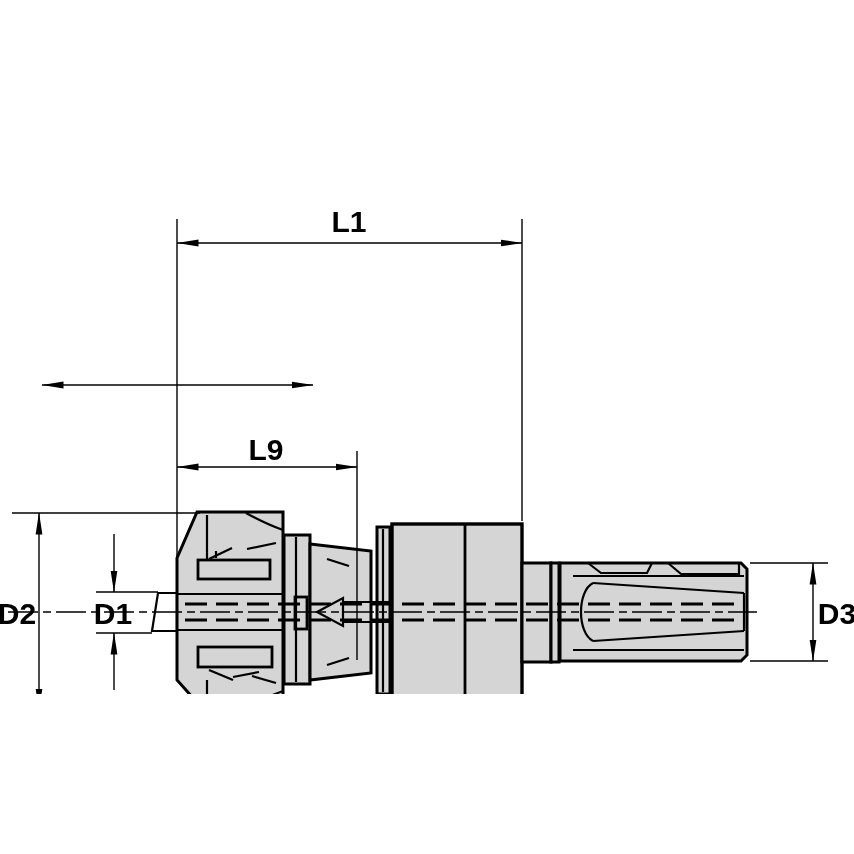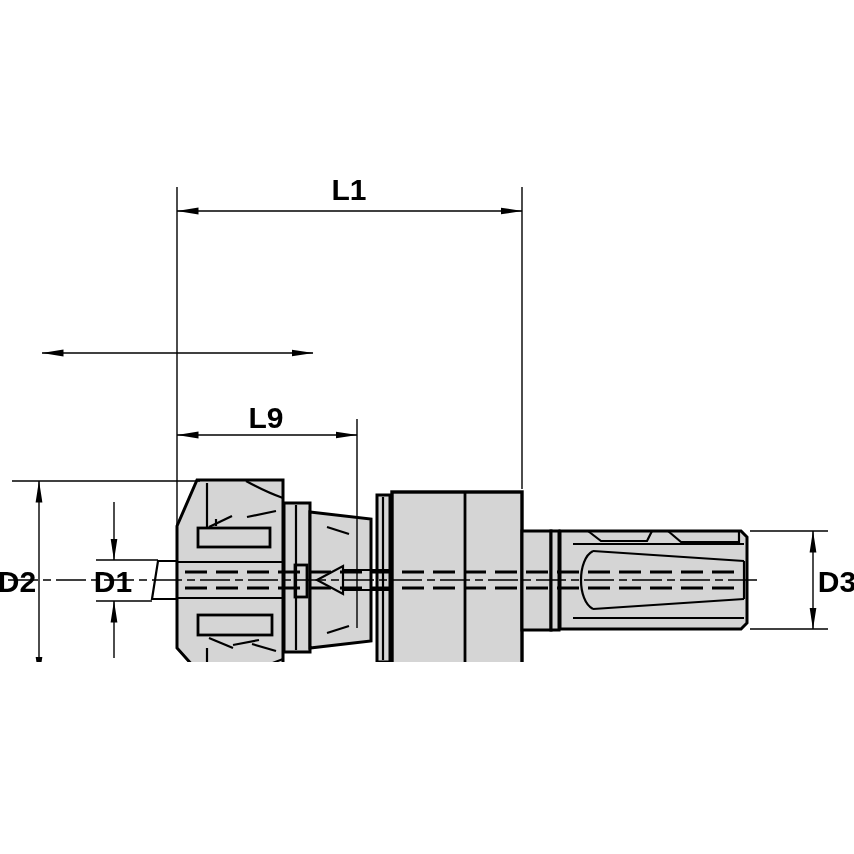--- a/index.html
+++ b/index.html
@@ -1,16 +1,16 @@
 <!DOCTYPE html>
 <html style="--body-fill: #d5d5d5; --line: #000000; --background: #ffffff;"><head>
 <meta charset="utf-8">
 <style>
   html,body{margin:0;padding:0;background:var(--background,#fff);}
-  .stage{width:854px;height:662px;position:relative;background:var(--background,#fff);overflow:hidden;}
+  .stage{width:854px;height:662px;position:relative;background:var(--background,#fff);overflow:hidden;margin-top:32px;}
   svg{display:block;}
   .part{fill:var(--body-fill,#d5d5d5);stroke:var(--line,#000);stroke-width:3;stroke-linejoin:miter;}
   .part-thick{fill:var(--body-fill,#d5d5d5);stroke:var(--line,#000);stroke-width:3.4;}
   .det{fill:none;stroke:var(--line,#000);stroke-width:2.2;}
   .det2{fill:none;stroke:var(--line,#000);stroke-width:2.8;}
   .slot{fill:var(--body-fill,#d5d5d5);stroke:var(--line,#000);stroke-width:2.8;}
   .hid{fill:none;stroke:var(--line,#000);stroke-width:3.2;stroke-dasharray:22 9;}
   .cl{fill:none;stroke:var(--line,#000);stroke-width:1.6;stroke-dasharray:30 5 8 5;}
   .dim{fill:none;stroke:var(--line,#000);stroke-width:1.4;}
   .arrowfill{fill:var(--line,#000);}

